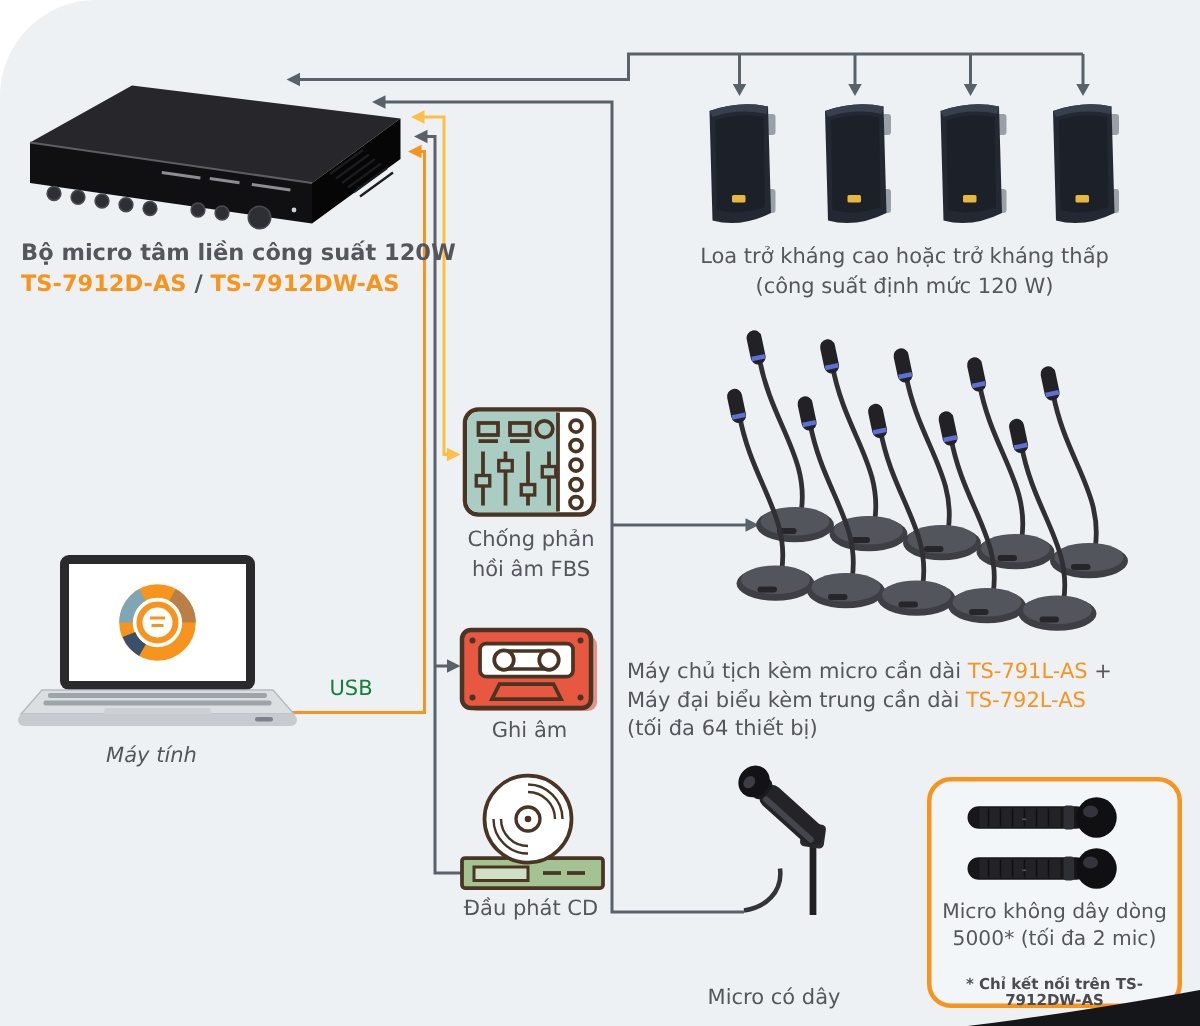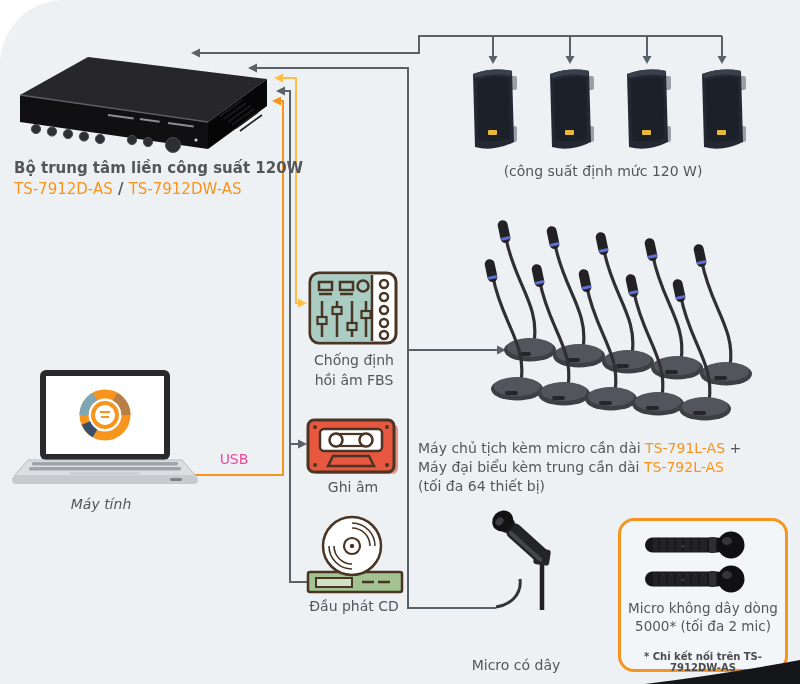--- a/index.html
+++ b/index.html
@@ -4,29 +4,29 @@
 <style>
   html,body{margin:0;padding:0;background:#ffffff;}
   .stage{position:relative;width:800px;height:684px;overflow:hidden;
          font-family:"DejaVu Sans","Liberation Sans",sans-serif;}
   .page{position:absolute;inset:0;background:#EDF1F4;border-top-left-radius:64px;}
   .abs{position:absolute;}
   svg{display:block;}
   .caption{color:#54565B;font-size:14px;line-height:20px;}
   .caption.center{text-align:center;}
   .caption.bold{font-weight:bold;font-size:15px;}
-  .orange{color:#F7941D;font-weight:normal;}
+  .orange{color:#F7941D;font-weight:bold;}
   .sep{color:#54565B;font-weight:bold;}
   .conf-text{color:#54565B;font-size:14px;line-height:19px;margin-top:12px;}
   .conf-text .orange{font-weight:normal;}
   .wireless-box{border:3px solid #F7941D;border-radius:16px;background:#F3F6F8;
                 box-sizing:border-box;text-align:center;}
   .wireless-label{color:#54565B;font-size:13.5px;line-height:18px;font-weight:normal;margin-top:2px;}
   .wireless-note{color:#4A4B4F;font-size:10px;font-weight:bold;margin-top:16px;}
-  .usb-label{color:#ec4899;font-size:14px;font-weight:normal;}
+  .usb-label{color:#15803d;font-size:14px;font-weight:normal;}
 </style>
 </head>
 <body>
 
 <div class="stage">
   <div class="page"></div>
 
   <svg class="abs" style="left:0;top:0;" width="800" height="684" viewBox="0 0 800 684">
 
     <g stroke="#5A6269" stroke-width="2" fill="none">
@@ -104,21 +104,21 @@
         <rect x="98" y="66" width="26" height="2" transform="rotate(8 98 66)"></rect>
         <rect x="130" y="70" width="20" height="2" transform="rotate(8 130 70)"></rect>
         <rect x="158" y="74" width="26" height="2" transform="rotate(8 158 74)"></rect>
         <circle cx="186" cy="92" r="1.6" fill="#cfd2d6"></circle>
       </g>
       <rect x="14" y="18" width="10" height="3" transform="rotate(-6 14 18)" fill="#3c3c44" opacity="0"></rect>
       <rect x="84" y="13" width="12" height="3" fill="#44444c" opacity="0"></rect>
     </svg>
   </div>
   <div class="abs caption bold" style="left:14px;top:158px;width:320px;">
-    <div>Bộ trung tâm liền công suất 120W</div>
+    <div>Bộ micro tâm liền công suất 120W</div>
     <div style="margin-top:1px;">
       <span class="orange">TS-7912D-AS</span><span class="sep"> / </span><span class="orange">TS-7912DW-AS</span>
     </div>
   </div>
 
   <div class="abs" style="left:467px;top:64px;">
     <svg width="52" height="92" viewBox="0 0 52 92">
       <rect x="43" y="12" width="7" height="14" rx="2" fill="#9AA0A7"></rect>
         <rect x="43" y="62" width="7" height="16" rx="2" fill="#9AA0A7"></rect>
       <path d="M6,10 Q26,3 45,7 L47,78 Q27,88 8,83 Z" fill="#232833"></path>
@@ -151,20 +151,21 @@
     <svg width="52" height="92" viewBox="0 0 52 92">
       <rect x="43" y="12" width="7" height="14" rx="2" fill="#9AA0A7"></rect>
         <rect x="43" y="62" width="7" height="16" rx="2" fill="#9AA0A7"></rect>
       <path d="M6,10 Q26,3 45,7 L47,78 Q27,88 8,83 Z" fill="#232833"></path>
       <path d="M6,10 Q26,3 45,7 L44,12 Q26,8 8,14 Z" fill="#39404d"></path>
       <path d="M10,16 Q26,11 42,14 L43,74 Q26,80 11,76 Z" fill="#1b2029"></path>
       <rect x="21" y="66" width="9" height="5" rx="1" fill="#E8B83A"></rect>
     </svg>
   </div>
   <div class="abs caption center" style="left:433px;top:161px;width:340px;">
+    <div>Loa trở kháng cao hoặc trở kháng thấp</div>
     <div>(công suất định mức 120 W)</div>
   </div>
 
   <div class="abs" style="left:308px;top:271px;">
     <svg width="90" height="74" viewBox="0 0 90 74">
       <rect x="2" y="2" width="86" height="70" rx="9" fill="#ffffff" stroke="#4A3423" stroke-width="3"></rect>
       <path d="M11,3.5 H64 V70.5 H11 A7.5,7.5 0 0 1 3.5,63 V11 A7.5,7.5 0 0 1 11,3.5 Z" fill="#A9CCC3"></path>
       <line x1="64" y1="4" x2="64" y2="70" stroke="#4A3423" stroke-width="2.5"></line>
       <g fill="none" stroke="#4A3423" stroke-width="2.5">
         <circle cx="76" cy="13" r="4"></circle>
@@ -186,21 +187,21 @@
       </g>
       <g fill="#A9CCC3" stroke="#4A3423" stroke-width="2.2">
         <rect x="9.5" y="46" width="9" height="7"></rect>
           <rect x="24.5" y="36" width="9" height="7"></rect>
         <rect x="39.5" y="52" width="9" height="7"></rect>
           <rect x="53.5" y="40" width="9" height="7"></rect>
       </g>
     </svg>
   </div>
   <div class="abs caption center" style="left:295px;top:350px;width:118px;">
-    <div>Chống định</div>
+    <div>Chống phản</div>
     <div>hồi âm FBS</div>
   </div>
 
   <div class="abs" style="left:306px;top:418px;">
     <svg width="94" height="58" viewBox="0 0 94 58">
       <rect x="6" y="6" width="86" height="50" rx="6" fill="#D8442F" opacity="0.55"></rect>
       <rect x="2" y="2" width="86" height="52" rx="6" fill="#E8573F" stroke="#4A3423" stroke-width="3"></rect>
       <rect x="14" y="11" width="62" height="22" rx="4" fill="#ffffff" stroke="#4A3423" stroke-width="2.5"></rect>
       <line x1="30" y1="16" x2="60" y2="16" stroke="#4A3423" stroke-width="2.2"></line>
       <line x1="30" y1="28" x2="60" y2="28" stroke="#4A3423" stroke-width="2.2"></line>

